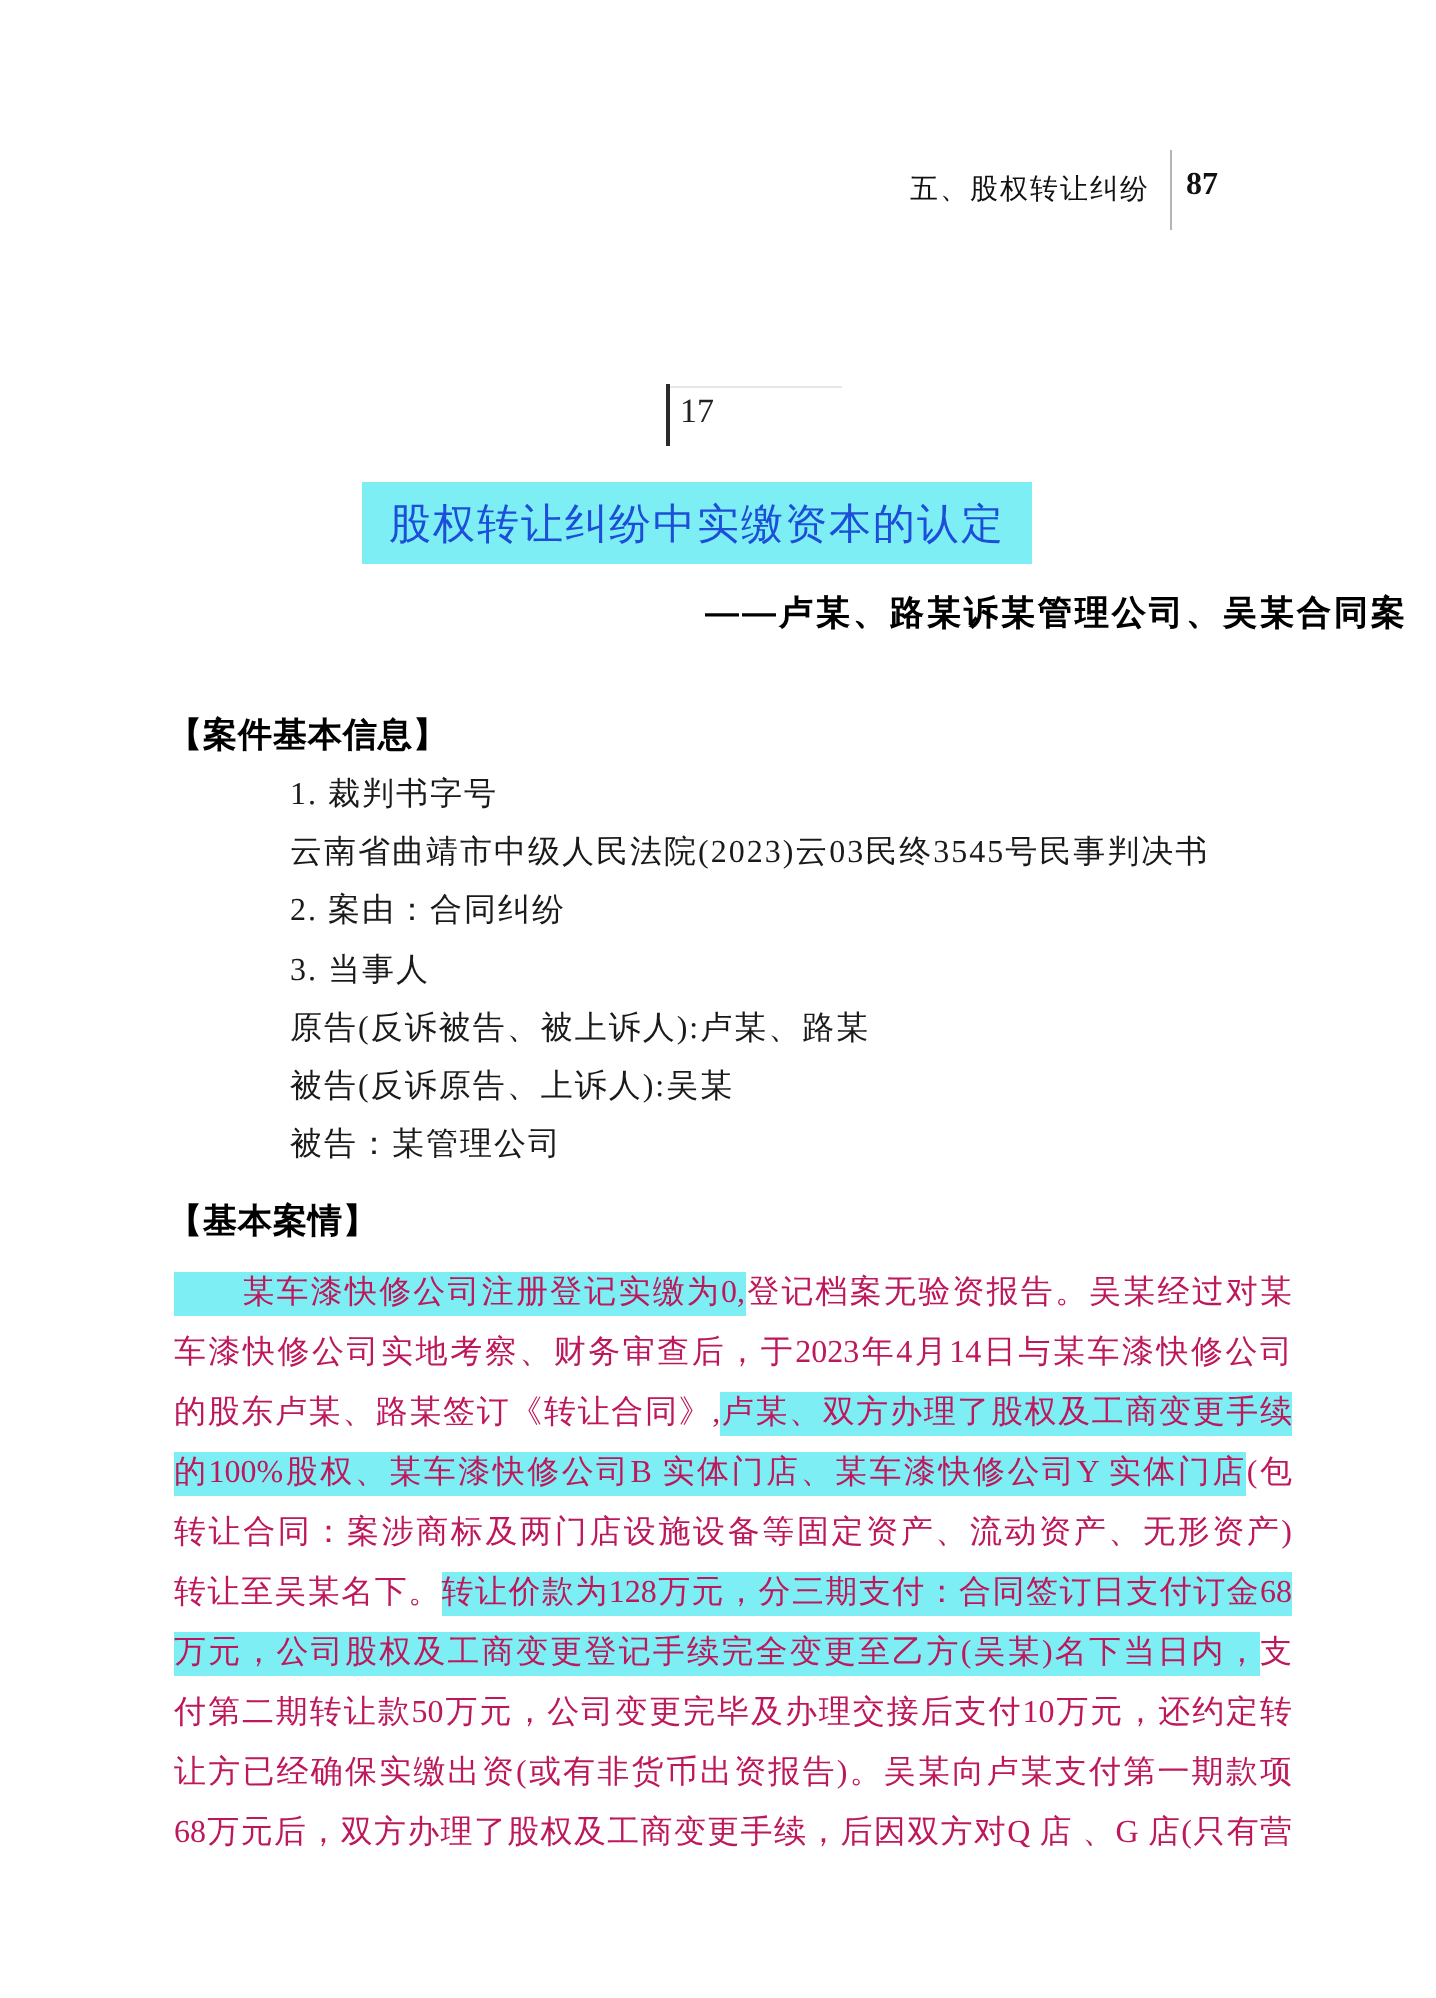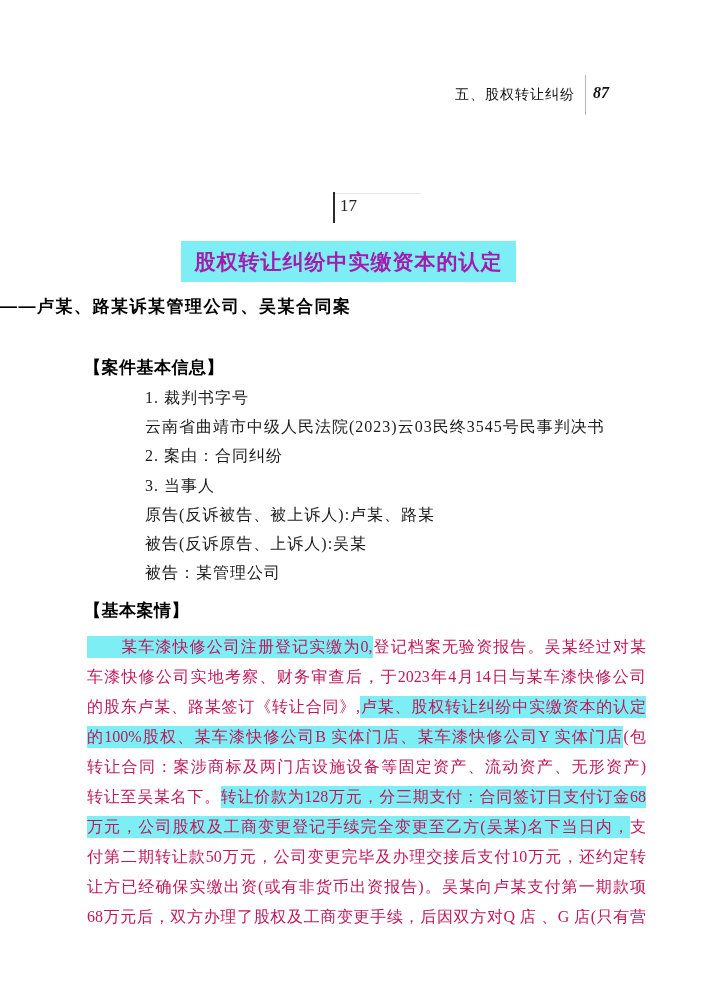--- a/index.html
+++ b/index.html
@@ -41,21 +41,20 @@
     background: #b5b5b5;
   }
   .running-head .page-number {
     position: absolute;
     top: 0px;
     left: 593px;
     font-family: "Liberation Serif", "DejaVu Serif", serif;
     font-weight: bold;
     font-size: 16px;
     color: #111;
-    font-style: italic;
   }
 
   
   .case-marker {
     position: absolute;
     top: 192px;
     left: 333px;
     height: 32px;
   }
   .case-marker .vline {
@@ -90,33 +89,33 @@
     left: 181px;
     width: 335px;
     height: 41px;
     background: var(--hl, #7deef3);
     display: flex;
     align-items: center;
     justify-content: center;
   }
   .title-band .title-text {
     font-family: "Liberation Sans", "DejaVu Sans", sans-serif;
-    font-weight: bold;
+    font-weight: normal;
     font-size: 21px;
     letter-spacing: 1px;
-    color: #a21caf;
+    color: #1d4ed8;
     white-space: nowrap;
     text-align: right;
   }
   .subtitle {
     position: absolute;
     top: 295px;
     left: 0;
     width: 704px;
-    text-align: left;
+    text-align: right;
     font-family: "Liberation Sans", "DejaVu Sans", sans-serif;
     font-weight: bold;
     font-size: 17px;
     letter-spacing: 1.5px;
     color: #000;
   }
 
   
   .sec-heading {
     position: absolute;
@@ -199,21 +198,21 @@
       <div class="info-line">3. 当事人</div>
       <div class="info-line">原告(反诉被告、被上诉人):卢某、路某</div>
       <div class="info-line">被告(反诉原告、上诉人):吴某</div>
       <div class="info-line">被告：某管理公司</div>
     </div>
 
   <div class="sec-heading" id="sec2-heading">【基本案情】</div>
   <div class="facts-paragraph" id="facts-paragraph">
       <div class="para-line"><span class="hl">　　某车漆快修公司注册登记实缴为0,</span><span class="plain">登记档案无验资报告。吴某经过对某</span></div>
       <div class="para-line"><span class="plain">车漆快修公司实地考察、财务审查后，于2023年4月14日与某车漆快修公司</span></div>
-      <div class="para-line"><span class="plain">的股东卢某、路某签订《转让合同》,</span><span class="hl">卢某、股权转让纠纷中实缴资本的认定</span></div>
+      <div class="para-line"><span class="plain">的股东卢某、路某签订《转让合同》,</span><span class="hl">卢某、双方办理了股权及工商变更手续</span></div>
       <div class="para-line"><span class="hl">的100%股权、某车漆快修公司B 实体门店、某车漆快修公司Y 实体门店</span><span class="plain">(包</span></div>
       <div class="para-line"><span class="plain">转让合同：案涉商标及两门店设施设备等固定资产、流动资产、无形资产)</span></div>
       <div class="para-line"><span class="plain">转让至吴某名下。</span><span class="hl">转让价款为128万元，分三期支付：合同签订日支付订金68</span></div>
       <div class="para-line"><span class="hl">万元，公司股权及工商变更登记手续完全变更至乙方(吴某)名下当日内，</span><span class="plain">支</span></div>
       <div class="para-line"><span class="plain">付第二期转让款50万元，公司变更完毕及办理交接后支付10万元，还约定转</span></div>
       <div class="para-line"><span class="plain">让方已经确保实缴出资(或有非货币出资报告)。吴某向卢某支付第一期款项</span></div>
       <div class="para-line"><span class="plain">68万元后，双方办理了股权及工商变更手续，后因双方对Q 店 、G 店(只有营</span></div>
     </div>
 
 </div>

